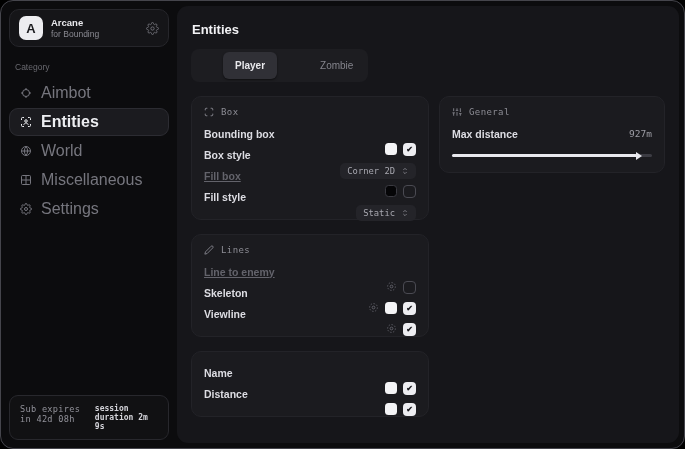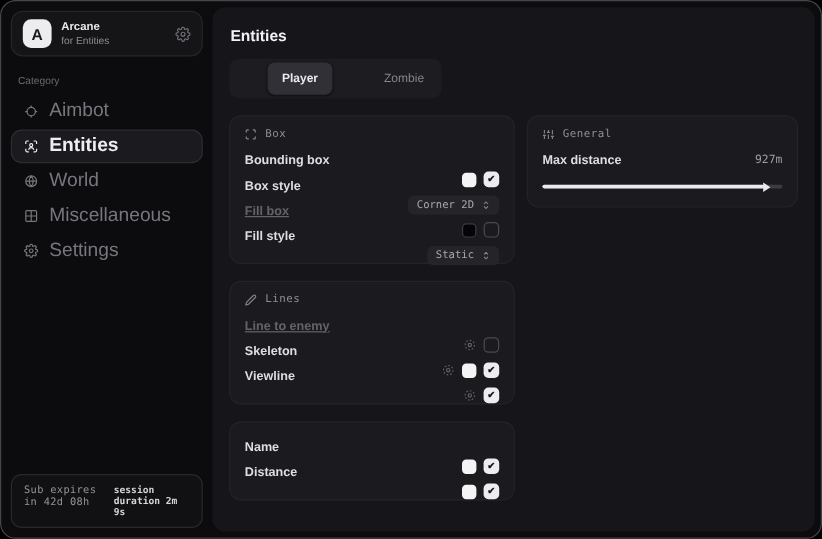--- a/index.html
+++ b/index.html
@@ -45,21 +45,21 @@
   .tab.active { background:#303036; color:#e9e9ed; font-weight:bold; box-shadow:0 1px 2px rgba(0,0,0,.5); }
   .columns { display:flex; gap:10px; margin-top:14px; align-items:flex-start; }
   .col-left { width:238px; display:flex; flex-direction:column; gap:14px; }
   .col-right { flex:1; display:flex; flex-direction:column; }
   .card { background:#1b1b1f; border:1px solid #232328; border-radius:10px; padding:10px 12px 12px; }
   .card-header { display:flex; align-items:center; gap:7px; color:#84848c; margin-bottom:6px; }
   .card-title { font-family:"DejaVu Sans Mono",monospace; font-size:9px; color:#8d8d95; letter-spacing:.4px; }
   .row { display:flex; align-items:center; justify-content:space-between; height:21px; }
   .row-label { font-size:10.5px; font-weight:bold; color:#dddde3; }
   .row.dim .row-label { color:#63636b;text-decoration:underline; }
-  .controls { display:flex; align-items:center; gap:6px;margin-top:32px; }
+  .controls { display:flex; gap:6px;margin-top:32px; }
   .swatch { width:12px; height:12px; border-radius:3.5px; cursor:pointer; }
   .swatch.white { background:#f4f4f6; }
   .swatch.black { background:#050507; border:1px solid #3a3a41; }
   .checkbox { width:13px; height:13px; border-radius:4px; cursor:pointer;
     display:flex; align-items:center; justify-content:center; }
   .checkbox.checked { background:#ededf1; }
   .checkbox.checked::after { content:"✔"; font-size:8px; color:#16161a; font-weight:bold; }
   .checkbox.unchecked { border:1.2px solid #4a4a52; background:transparent; }
   .gear-small { color:#63636b; display:flex; cursor:pointer; }
   .dropdown { display:flex; align-items:center; gap:6px; background:#242429; border-radius:5px;
@@ -79,21 +79,21 @@
 </head>
 <body>
 
 <div class="window">
 
   <div class="sidebar">
     <div class="profile-card">
       <div class="logo">A</div>
       <div class="profile-text">
         <span class="profile-title">Arcane</span>
-        <span class="profile-sub">for Entities</span>
+        <span class="profile-sub">for Bounding</span>
       </div>
       <span class="profile-gear">
         <svg width="13" height="13" viewBox="0 0 24 24" fill="none" stroke="currentColor" stroke-width="1.8">
             <circle cx="12" cy="12" r="3"></circle>
             <path d="M19.4 15a1.65 1.65 0 0 0 .33 1.82l.06.06a2 2 0 0 1-2.83 2.83l-.06-.06a1.65 1.65 0 0 0-1.82-.33 1.65 1.65 0 0 0-1 1.51V21a2 2 0 0 1-4 0v-.09A1.65 1.65 0 0 0 9 19.4a1.65 1.65 0 0 0-1.82.33l-.06.06a2 2 0 0 1-2.83-2.83l.06-.06a1.65 1.65 0 0 0 .33-1.82 1.65 1.65 0 0 0-1.51-1H3a2 2 0 0 1 0-4h.09A1.65 1.65 0 0 0 4.6 9a1.65 1.65 0 0 0-.33-1.82l-.06-.06a2 2 0 0 1 2.83-2.83l.06.06a1.65 1.65 0 0 0 1.82.33H9a1.65 1.65 0 0 0 1-1.51V3a2 2 0 0 1 4 0v.09a1.65 1.65 0 0 0 1 1.51 1.65 1.65 0 0 0 1.82-.33l.06-.06a2 2 0 0 1 2.83 2.83l-.06.06a1.65 1.65 0 0 0-.33 1.82V9a1.65 1.65 0 0 0 1.51 1H21a2 2 0 0 1 0 4h-.09a1.65 1.65 0 0 0-1.51 1z"></path>
           </svg>
       </span>
     </div>
 
     <div class="category-label">Category</div>

